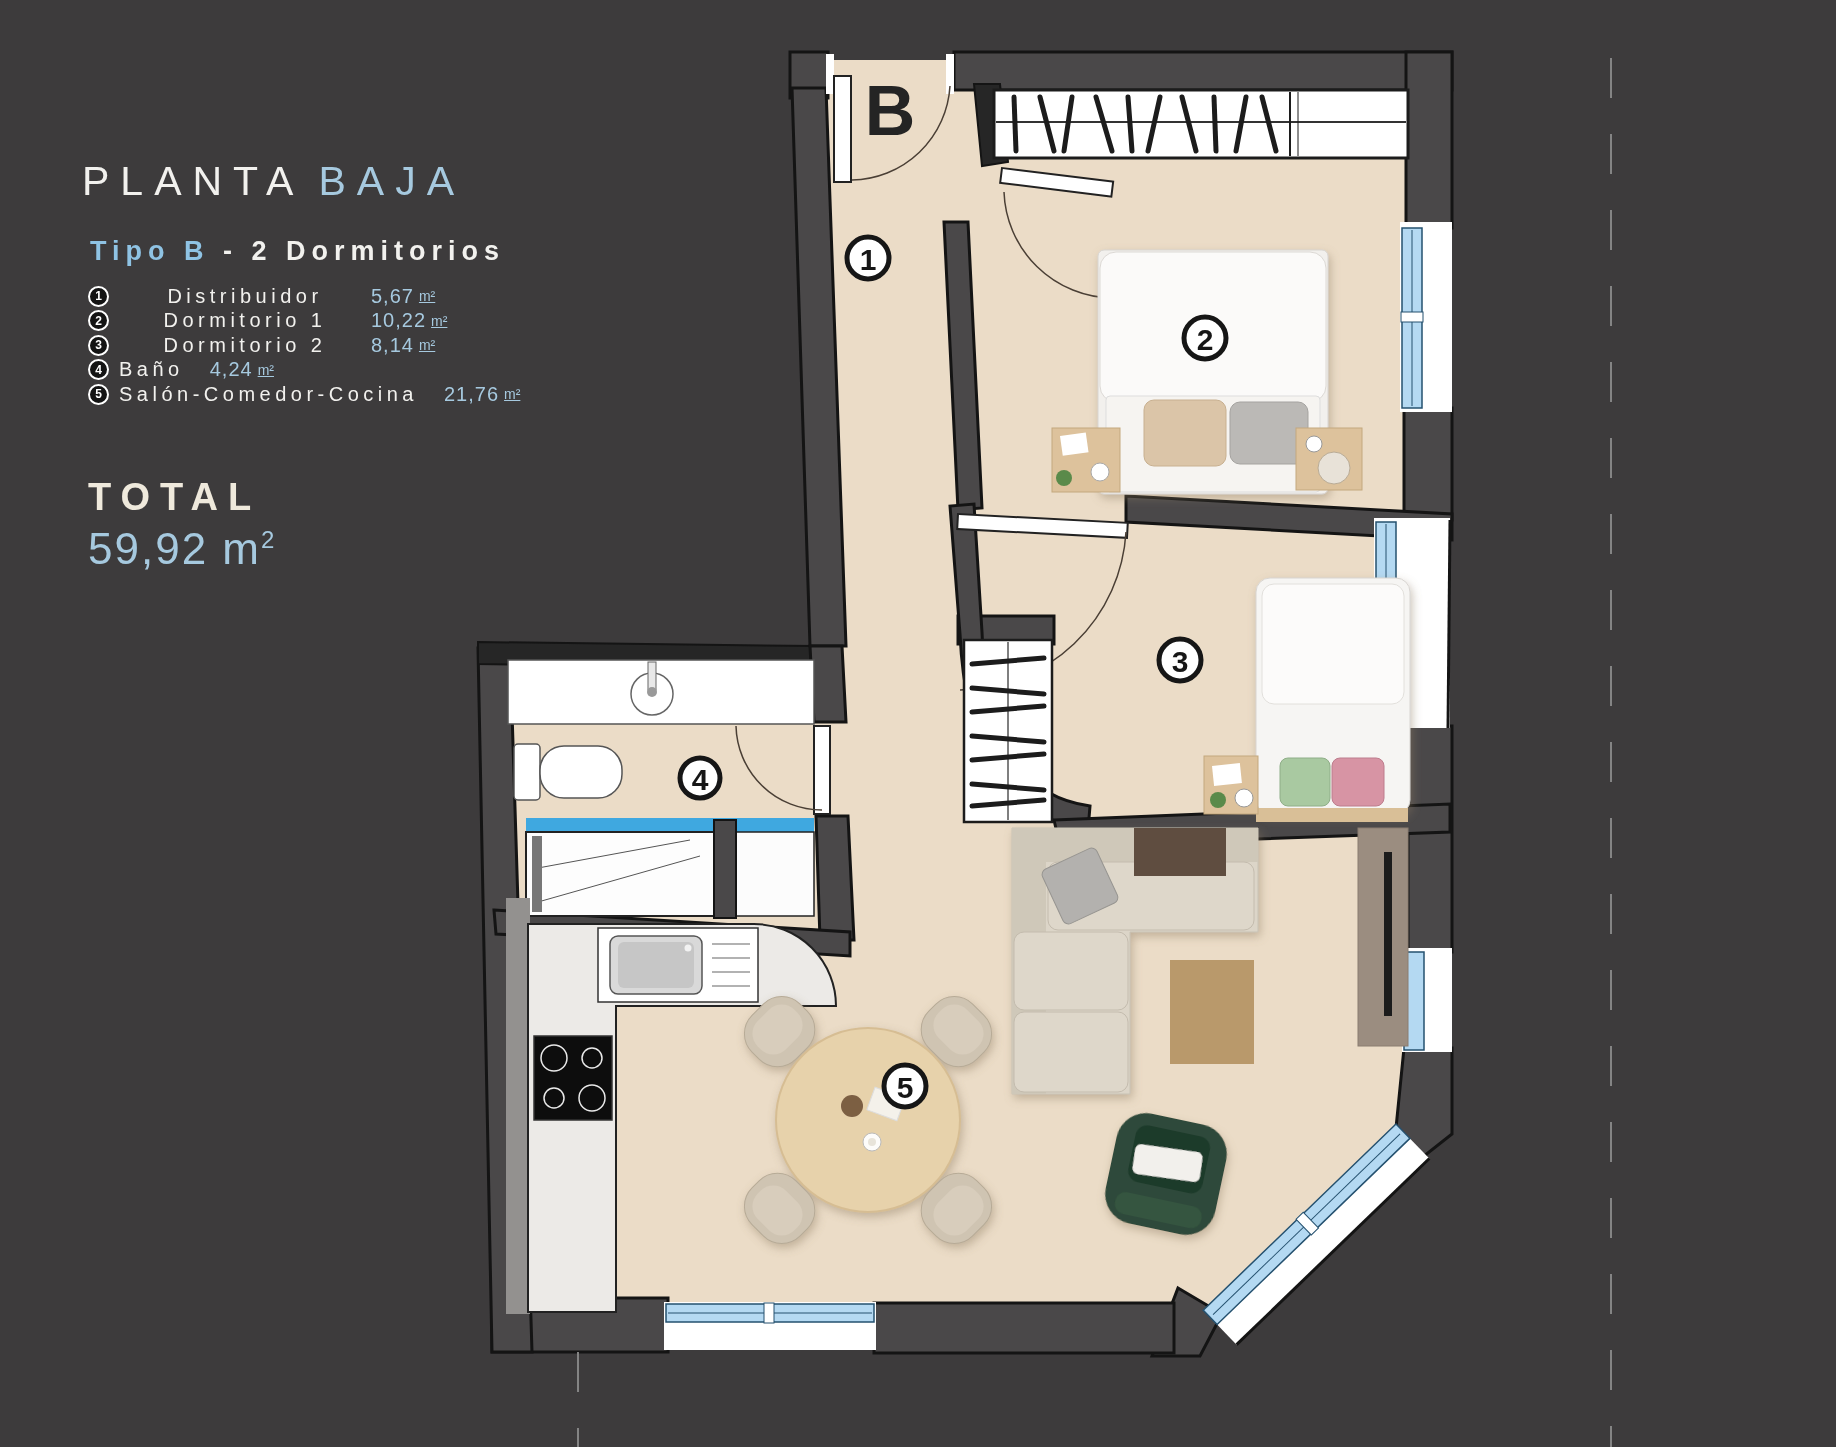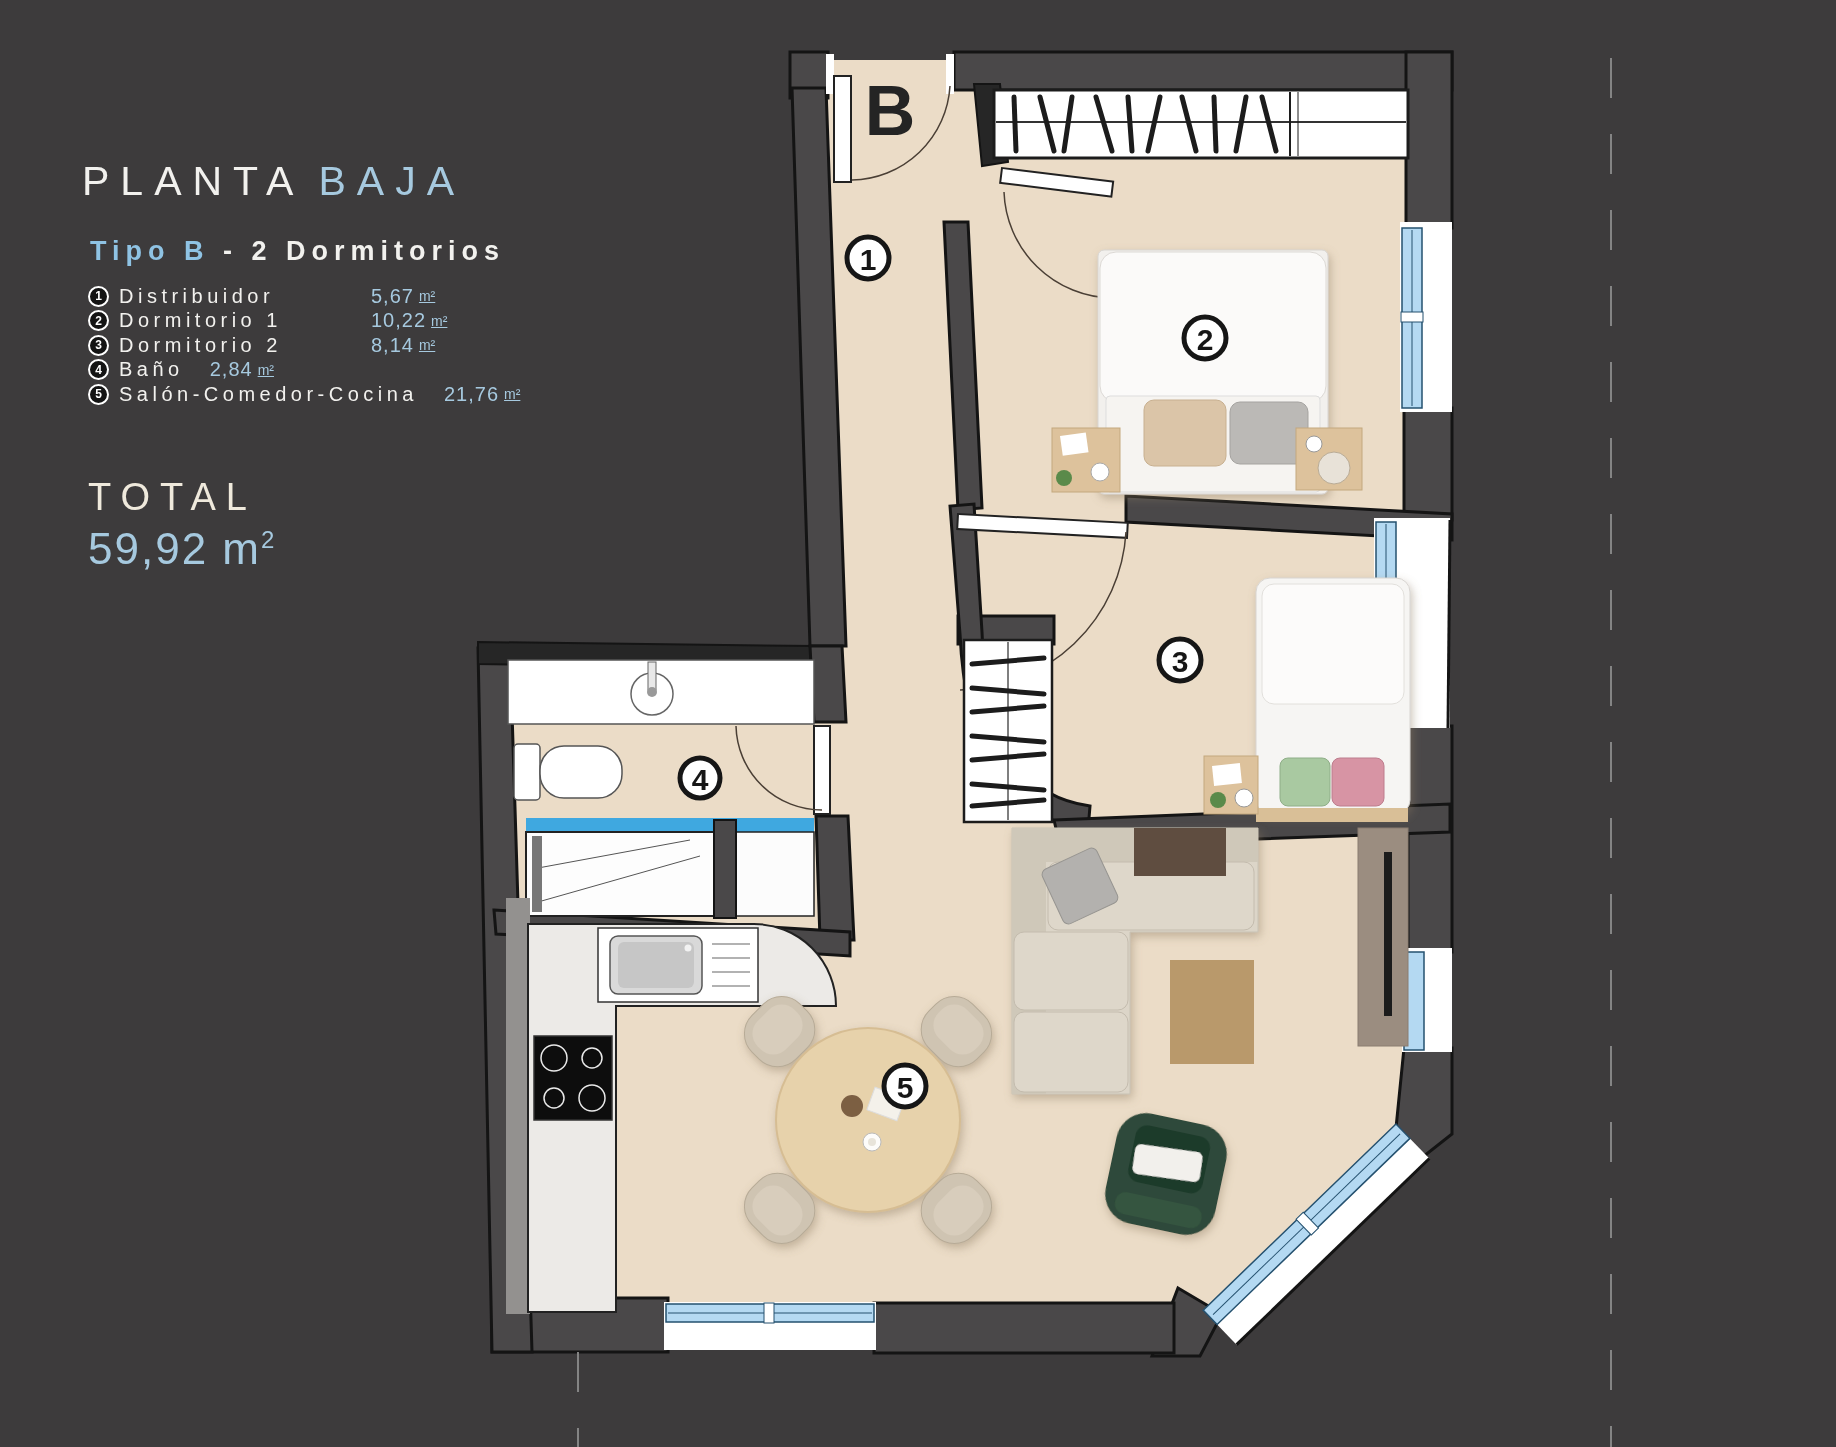--- a/index.html
+++ b/index.html
@@ -17,26 +17,26 @@
     color:var(--text-white);font-weight:400;white-space:nowrap;}
   .title .part2{color:var(--accent-blue);margin-left:14px;}
   .subtitle{position:absolute;left:90px;top:236px;font-size:27px;font-weight:bold;
     letter-spacing:6px;color:var(--text-white);white-space:nowrap;}
   .subtitle .part1{color:#8fc3e4;}
   .legend{position:absolute;left:88px;top:284px;}
   .legend-row{display:flex;align-items:center;height:24.5px;white-space:nowrap;}
   .bullet{width:21px;height:21px;border-radius:50%;background:#141414;border:2px solid #fff;
     color:#fff;font-size:12px;font-weight:bold;display:inline-flex;align-items:center;
     justify-content:center;margin-right:10px;flex:0 0 auto;box-sizing:border-box;}
-  .legend-row .label{color:var(--text-white);font-size:20px;letter-spacing:4.5px;}
+  .legend-row .label{color:var(--text-white);font-size:20px;letter-spacing:4.5px;text-align:center;}
   .legend-row:nth-child(-n+3) .label{width:252px;}
   .legend-row:nth-child(n+4) .label{margin-right:26px;}
   .legend-row .value{color:var(--accent-blue);font-size:20px;letter-spacing:1px;}
   .legend-row .unit{color:var(--accent-blue);font-size:14px;margin-left:5px;text-decoration:underline;}
-  .total-label{position:absolute;left:88px;top:476px;font-size:38px;font-weight:normal;
+  .total-label{position:absolute;left:88px;top:476px;font-size:38px;font-weight:bold;
     letter-spacing:10px;color:var(--total-cream);}
   .total-value{position:absolute;left:88px;top:524px;font-size:44px;letter-spacing:2px;
     color:var(--accent-blue);text-align:right;}
   .total-value sup{font-size:24px;}
   
   .floor{fill:var(--floor);}
   .wall{fill:var(--wall);stroke:#141414;stroke-width:3;}
   .wallb{fill:#262626;stroke:#141414;stroke-width:2;}
   .white{fill:#ffffff;}
   .fixture{fill:#ffffff;stroke:#555;stroke-width:1.5;}
@@ -341,21 +341,21 @@
       </div>
       <div class="legend-row">
         <span class="bullet">3</span>
         <span class="label">Dormitorio 2</span>
         <span class="value">8,14</span>
         <span class="unit">m²</span>
       </div>
       <div class="legend-row">
         <span class="bullet">4</span>
         <span class="label">Baño</span>
-        <span class="value">2,84</span>
+        <span class="value">4,24</span>
         <span class="unit">m²</span>
       </div>
       <div class="legend-row">
         <span class="bullet">5</span>
         <span class="label">Salón-Comedor-Cocina</span>
         <span class="value">21,76</span>
         <span class="unit">m²</span>
       </div>
     </div>
 

